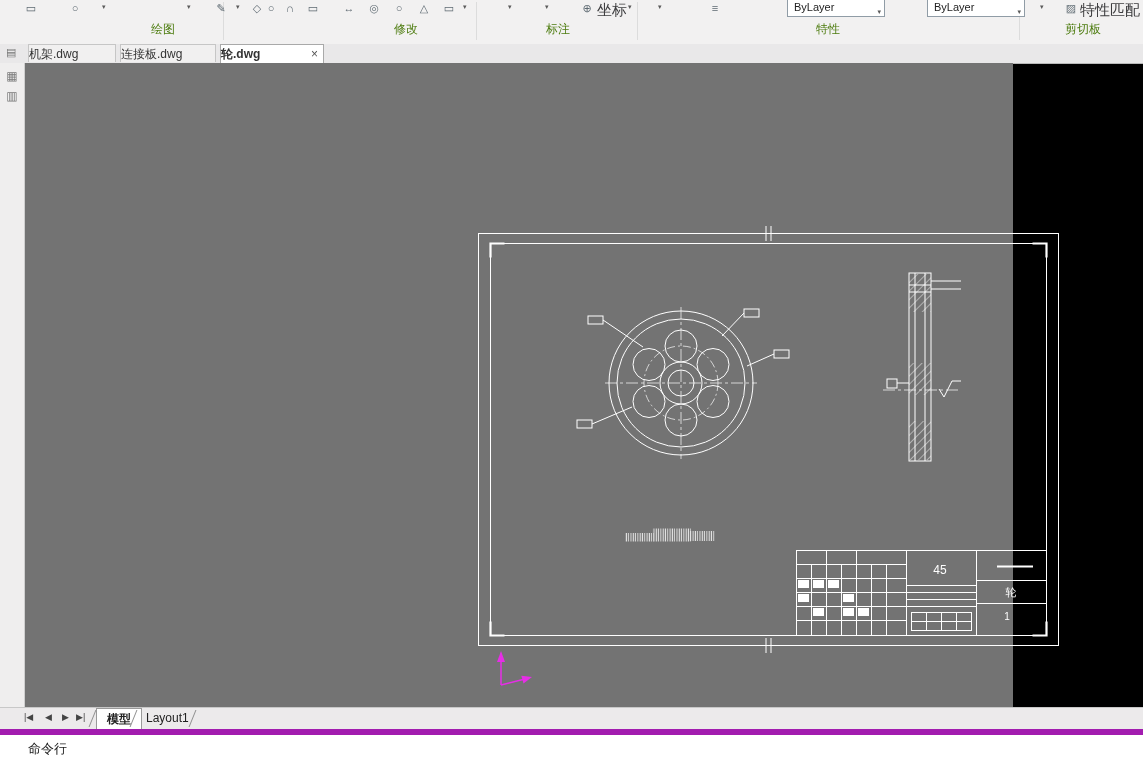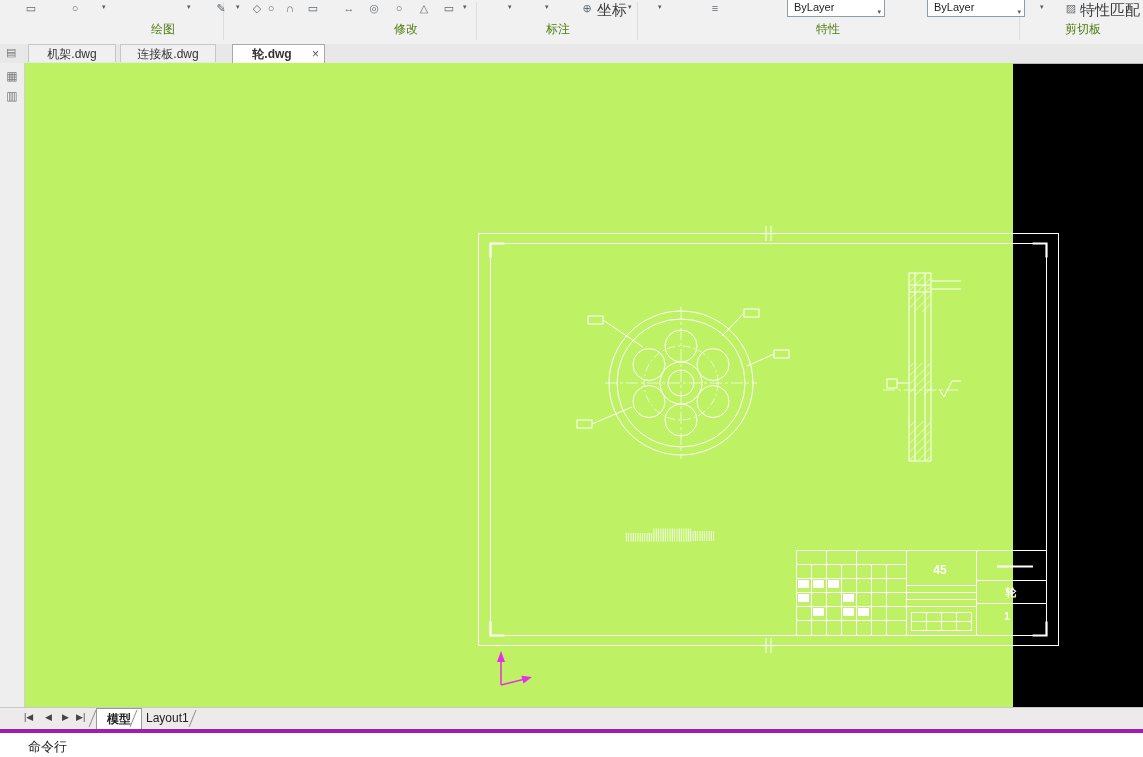--- a/index.html
+++ b/index.html
@@ -16,42 +16,42 @@
   .rcaret{position:absolute;top:3px;font-size:7px;color:#5a5a5a;}
   .combo{position:absolute;top:-3px;height:20px;background:#fff;border:1px solid #909ca6;
          font-size:11px;line-height:18px;color:#222;padding-left:6px;box-sizing:border-box;}
   .combo .rcaret{right:3px;top:5px;}
   .match-label{position:absolute;top:1px;font-size:15px;color:#3c3c3e;white-space:nowrap;}
 
   
   .tabbar{position:absolute;left:0;top:44px;width:1143px;height:19px;background:#e9e8e9;
           border-bottom:1px solid #b9b9b9;}
   .tabbar .bar-icon{position:absolute;left:6px;top:2px;font-size:11px;color:#777;}
-  .dtab{position:absolute;top:0;height:18px;line-height:18px;text-align:center;font-size:12px;
+  .dtab{position:absolute;top:0;height:18px;line-height:18px;font-size:12px;
         color:#333;background:#f1f0f0;border:1px solid #c6c6c6;border-bottom:none;box-sizing:border-box;}
   .dtab.active{background:#fff;font-weight:bold;border-color:#a9a9a9;height:19px;}
   .dtab .close{position:absolute;right:5px;top:0;font-size:12px;color:#555;font-weight:normal;}
 
   
   .side{position:absolute;left:0;top:63px;width:25px;height:644px;background:#efeeee;
         border-right:1px solid #cfcfcf;box-sizing:border-box;}
   .side .sicon{display:block;width:16px;margin:6px auto 0;font-size:12px;color:#7a7a7a;text-align:center;}
-  .canvas{position:absolute;left:25px;top:63px;width:988px;height:644px;background:#bef264;font-weight:bold;}
+  .canvas{position:absolute;left:25px;top:63px;width:988px;height:644px;background:#737373;}
 
   
   .layoutbar{position:absolute;left:0;top:707px;width:1143px;height:22px;background:#eceaeb;
              border-top:1px solid #c8c8c8;box-sizing:border-box;}
   .nav{position:absolute;top:4px;font-size:9px;color:#444;}
   .ltab{position:absolute;top:0;height:21px;line-height:21px;font-size:12px;color:#222;padding:0 10px;}
   .ltab.active{background:#fff;border:1px solid #9a9a9a;border-bottom:none;font-weight:bold;}
   .lslash{position:absolute;top:2px;width:1px;height:17px;background:#8f8f8f;transform:skewX(-22deg);}
 
   
   .cmdline{position:absolute;left:0;top:729px;width:1143px;height:28px;background:#fff;
-           border-top:4px solid #a21caf;box-sizing:border-box;}
+           border-top:6px solid #a21caf;box-sizing:border-box;}
   .cmdline .cmd-label{position:absolute;left:28px;top:0;height:27px;line-height:27px;
                       font-size:13px;color:#1b1b1b;}
 </style>
 </head>
 <body>
 
 <div class="app">
 
   <div class="ribbon">
     <div class="rsep" style="left:223px"></div>
@@ -105,21 +105,21 @@
     <span class="grp-label" style="left:406px">修改</span>
     <span class="grp-label" style="left:558px">标注</span>
     <span class="grp-label" style="left:828px">特性</span>
     <span class="grp-label" style="left:1083px">剪切板</span>
   </div>
 
   <div class="tabbar">
     <span class="bar-icon">▤</span>
     <div class="dtab" style="left:28px;width:88px">机架.dwg</div>
     <div class="dtab" style="left:120px;width:96px">连接板.dwg</div>
-    <div class="dtab active" style="left:232px;width:93px;padding-right:13px">
+    <div class="dtab active" style="left:220px;width:104px;padding-right:13px">
       <span>轮.dwg</span>
       <span class="close">×</span>
     </div>
   </div>
 
   <div class="side">
     <span class="sicon">▦</span>
     <span class="sicon">▥</span>
   </div>
 

